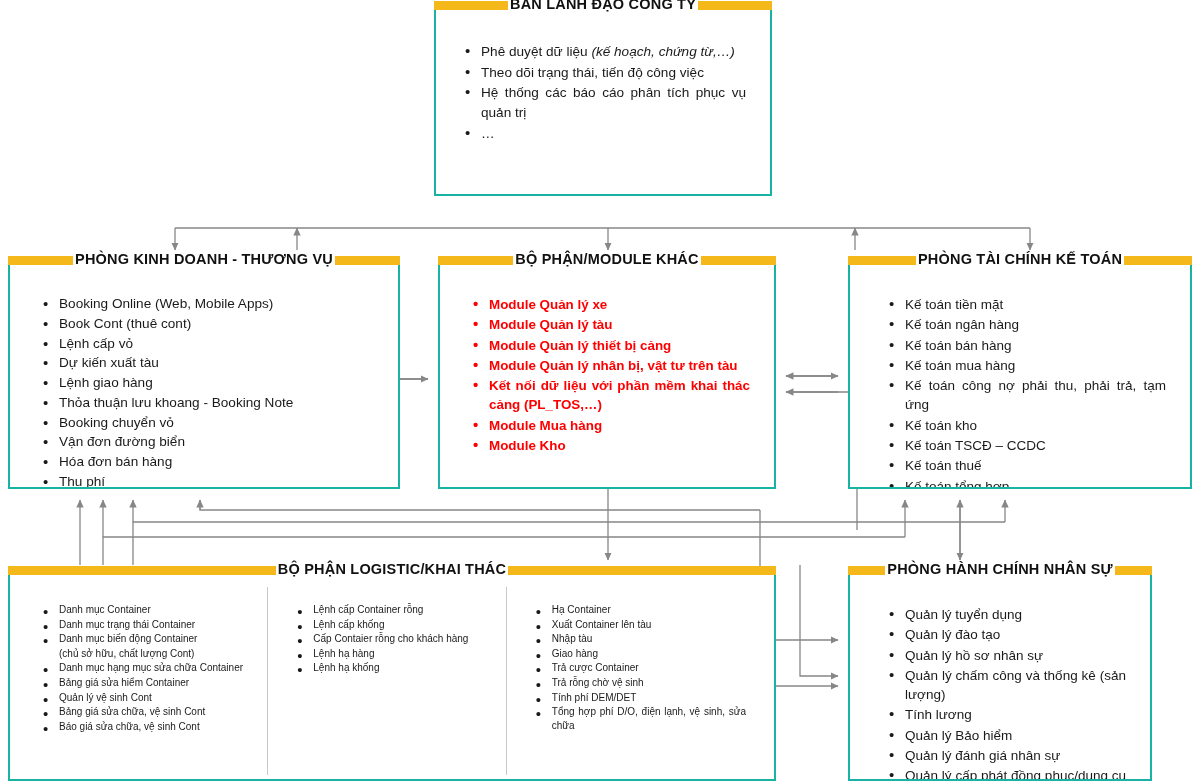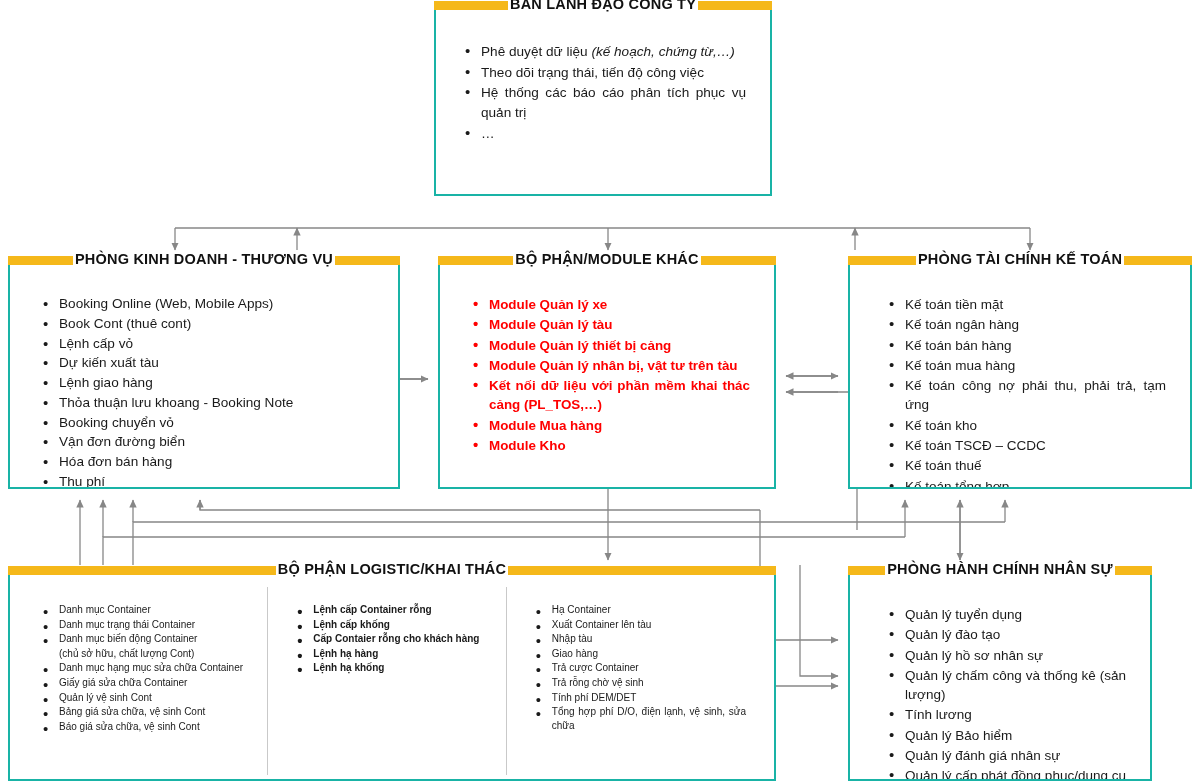--- a/index.html
+++ b/index.html
@@ -29,21 +29,21 @@
     background: #ffffff;
     border: 2px solid #19b3a6;
     z-index: 2;
   }
   .box-hdr {
     position: absolute;
     left: -2px; right: -2px; top: -9px;
     height: 9px;
     display: flex;
     align-items: center;
-    justify-content: flex-end;
+    justify-content: flex-start;
     pointer-events: none;
   }
   .hdr-bar-l, .hdr-bar-r {
     height: 9px;
     background: #f5b81a;
     flex: 1 1 auto;
     min-width: 10px;
   }
   .hdr-title {
     flex: 0 0 auto;
@@ -113,21 +113,21 @@
   #box-module ul.items li { line-height: 1.44; font-size: 13.4px; }
   #box-finance ul.items li,
   #box-hr ul.items li { font-size: 13.5px; line-height: 1.43; }
   #box-finance .box-body { padding-left: 18px; }
   #box-hr .box-body { padding-left: 18px; }
   #box-sales .box-body { padding-left: 12px; }
   #box-module .box-body { padding-left: 12px; }
   #box-logistic .box-body { padding: 12px 4px 4px 4px; }
   #box-logistic ul.items li { font-size: 10px; line-height: 1.36; }
   #box-logistic .col-1 { width: 256px; }
-  #box-logistic .col-2 { width: 241px; font-weight: bold; }
+  #box-logistic .col-2 { width: 241px; }
   #box-logistic .col-3 { width: 267px; }
 </style>
 </head>
 <body>
 
 <div id="canvas">
 
   <svg id="wires" viewBox="0 0 1200 781" width="1200" height="781">
     <defs>
       <marker id="ah" markerWidth="9" markerHeight="9" refX="7.5" refY="4.5" orient="auto" markerUnits="userSpaceOnUse">
@@ -276,21 +276,21 @@
     <div class="box-body">
       <div class="cols">
 
         <div class="col col-1">
           <ul class="items">
             <li>Danh mục Container</li>
             <li>Danh mục trạng thái Container</li>
             <li class="justify">Danh mục biến động Container</li>
             <li class="nobullet ital">(chủ sở hữu, chất lượng Cont)</li>
             <li class="justify">Danh mục hạng mục sửa chữa Container</li>
-            <li>Giấy giá sửa chữa Container</li>
+            <li>Bảng giá sửa hiểm Container</li>
             <li>Quản lý vệ sinh Cont</li>
             <li>Bảng giá sửa chữa, vệ sinh Cont</li>
             <li>Báo giá sửa chữa, vệ sinh Cont</li>
           </ul>
         </div>
 
         <div class="col col-2">
           <ul class="items">
             <li>Lệnh cấp Container rỗng</li>
             <li>Lệnh cấp khống</li>

